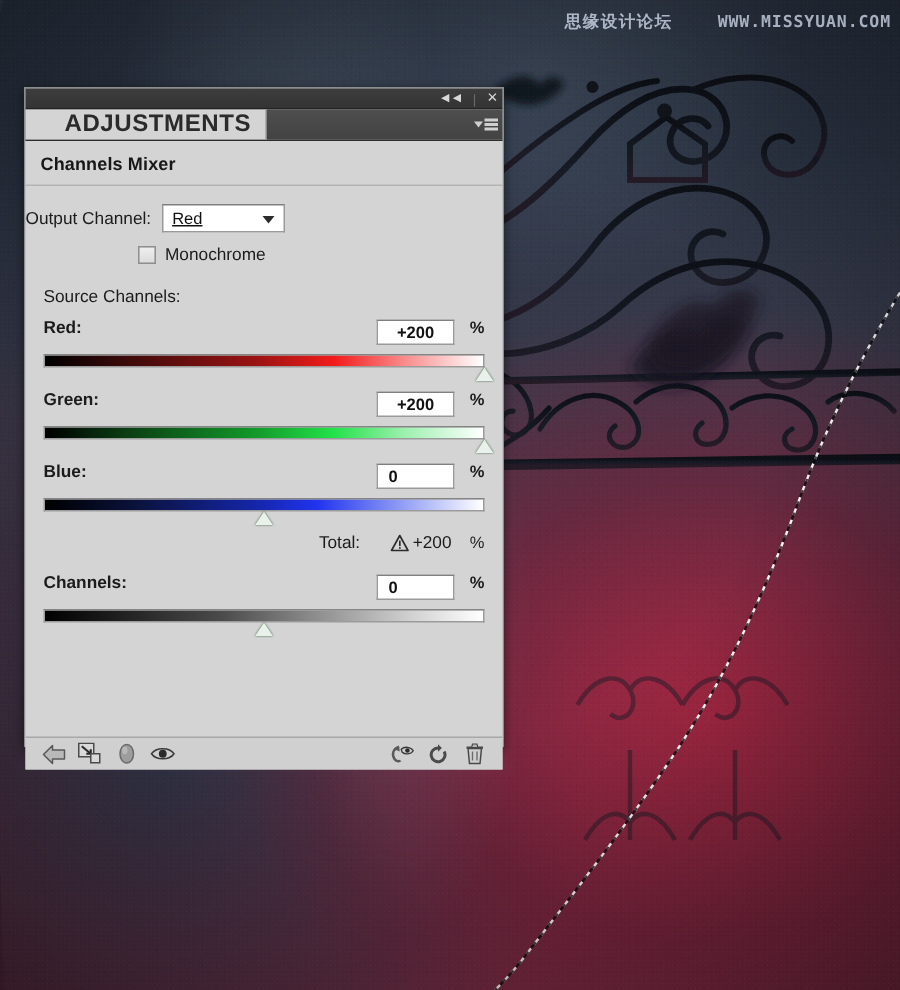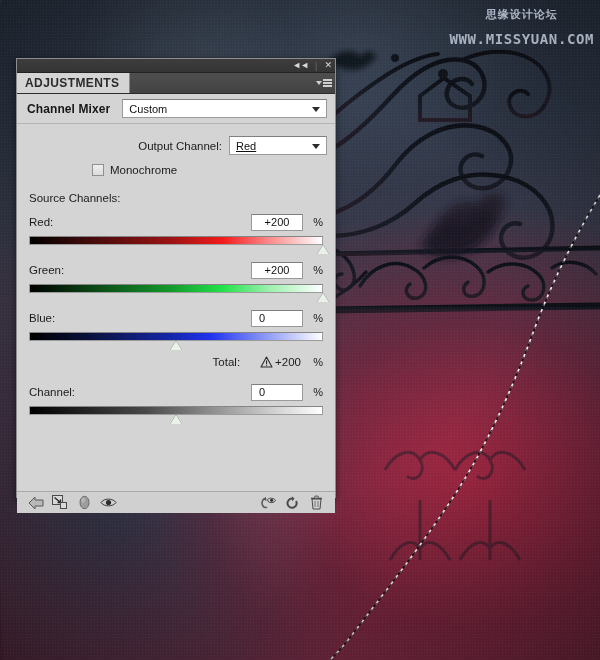--- a/index.html
+++ b/index.html
@@ -85,25 +85,25 @@
   
   #panel-tabbar {
     height: 21px;
     display: flex; align-items: stretch;
     background: linear-gradient(#4e4e4e, #434343);
     border-bottom: 1px solid #2c2c2c;
   }
   #panel-tab {
     background: #d4d4d4;
     color: #2b2b2b;
-    font-size: 12px;
+    font-size: 16px;
     font-weight: bold;
     letter-spacing: .4px;
     display: flex; align-items: center;
-    padding: 0 10px 0 8px;
+    padding: 0 10px 0 26px;
     border-right: 1px solid #8a8a8a;
     cursor: pointer;
   }
   #panel-tabbar .tabbar-fill { flex: 1; }
   #panel-menu-icon {
     width: 22px; display: flex; align-items: center; justify-content: center;
     gap: 1px; cursor: pointer;
   }
   #panel-menu-icon .mi-tri {
     width: 0; height: 0;
@@ -144,39 +144,39 @@
     border-left: 4.5px solid transparent;
     border-right: 4.5px solid transparent;
     border-top: 5px solid #2b2b2b;
   }
   #preset-combo { flex: 1; }
 
   
   #panel-body { padding: 0; background: #d4d4d4; height: 389px; position: relative; }
 
   #row-output {
-    display: flex; align-items: center; justify-content: flex-end;
+    display: flex; align-items: center; justify-content: flex-start;
     padding: 12px 8px 0 0;
   }
   #row-output .lbl { font-size: 11.5px; color: #1b1b1b; margin-right: 7px; }
-  #output-combo { width: 98px; text-decoration: underline; }
+  #output-combo { width: 82px; text-decoration: underline; }
 
   #row-mono { display: flex; padding: 9px 0 0 75px; }
   .checkbox {
     width: 12px; height: 12px;
     background: linear-gradient(#efefef, #dcdcdc);
     border: 1px solid #8f8f8f;
     margin-right: 6px; cursor: pointer;
   }
   #row-mono .lbl { font-size: 11.5px; color: #1b1b1b; }
 
   #src-title { padding: 16px 4px 0 12px; font-size: 11.5px; color: #1b1b1b; }
 
   .slider-group { padding: 9px 12px 0 12px; }
-  .sg-top { display: flex; align-items: center; height: 18px; }
+  .sg-top { display: flex; align-items: flex-start; height: 18px; font-weight: bold; }
   .sg-name { font-size: 11.5px; color: #1b1b1b; flex: 1; }
   .numfield {
     width: 52px; height: 17px;
     background: #fff; border: 1px solid #9a9a9a; border-top-color: #7f7f7f;
     font-size: 11px; color: #111;
     display: flex; align-items: center; justify-content: center;
     cursor: text;
   }
   .numfield.left { justify-content: flex-start; padding-left: 7px; }
   .pct { width: 20px; text-align: right; font-size: 11px; color: #1b1b1b; padding-left: 6px; }
@@ -240,33 +240,33 @@
     display: flex; align-items: center; justify-content: center;
     cursor: pointer;
   }
   #panel-footer .spacer { flex: 1; }
 
   
   #watermark {
     position: absolute; right: 6px; top: 7px;
     display: flex; align-items: center; gap: 9px;
     pointer-events: none;
-    flex-direction: column;
   }
   #watermark .wm-cn {
     font-family: "DejaVu Sans", sans-serif;
     font-size: 11px; font-weight: bold;
     color: rgba(196,206,222,.85);
     letter-spacing: 1px;
   }
   #watermark .wm-url {
     font-family: "DejaVu Sans Mono", monospace;
-    font-size: 14px; font-weight: bold;
+    font-size: 11px; font-weight: bold;
     color: rgba(196,206,222,.82);
     letter-spacing: .6px;
+    margin-left: 21px;
   }
 </style>
 </head>
 <body>
 
 <div id="canvas">
 
   <div class="bg-layer" id="bg-base"></div>
   <div class="bg-layer" id="bg-mist"></div>
   <div class="bg-layer" id="bg-folds"></div>
@@ -367,25 +367,21 @@
         <span class="mi-tri"></span>
         <span class="mi-lines">
             <i></i>
             <i></i>
             <i></i>
           </span>
       </div>
     </div>
 
     <div id="panel-header">
-      <span class="ph-title">Channel Mixer</span>
-      <div class="combo" id="preset-combo">
-        <span>Custom</span>
-        <span class="caret"></span>
-      </div>
+      <span class="ph-title">Channels Mixer</span>
     </div>
 
     <div id="panel-body">
 
       <div id="row-output">
         <span class="lbl">Output Channel:</span>
         <div class="combo" id="output-combo">
           <span>Red</span>
           <span class="caret"></span>
         </div>
@@ -442,21 +438,21 @@
             <rect x="6" y="4.4" width="1.1" height="3.6" fill="#2b2b2b"></rect>
             <rect x="6" y="8.7" width="1.1" height="1.1" fill="#2b2b2b"></rect>
           </svg>
         </span>
         <span class="tl-value">+200</span>
         <span class="pct">%</span>
       </div>
 
       <div class="slider-group" id="const-group">
         <div class="sg-top">
-          <span class="sg-name">Channel:</span>
+          <span class="sg-name">Channels:</span>
           <div class="numfield left">0</div>
           <span class="pct">%</span>
         </div>
         <div class="track-wrap">
           <div class="track gray"></div>
           <div class="thumb" id="thumb-const" style="left: 50%;"></div>
         </div>
       </div>
 
       <div id="panel-footer">

